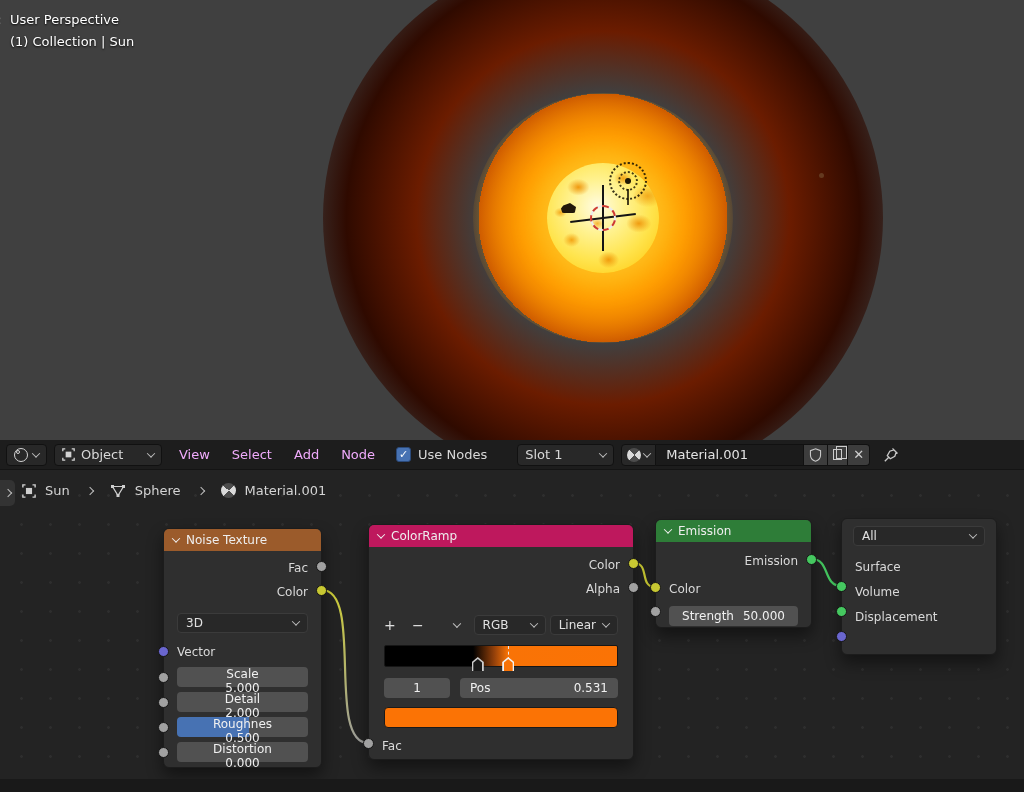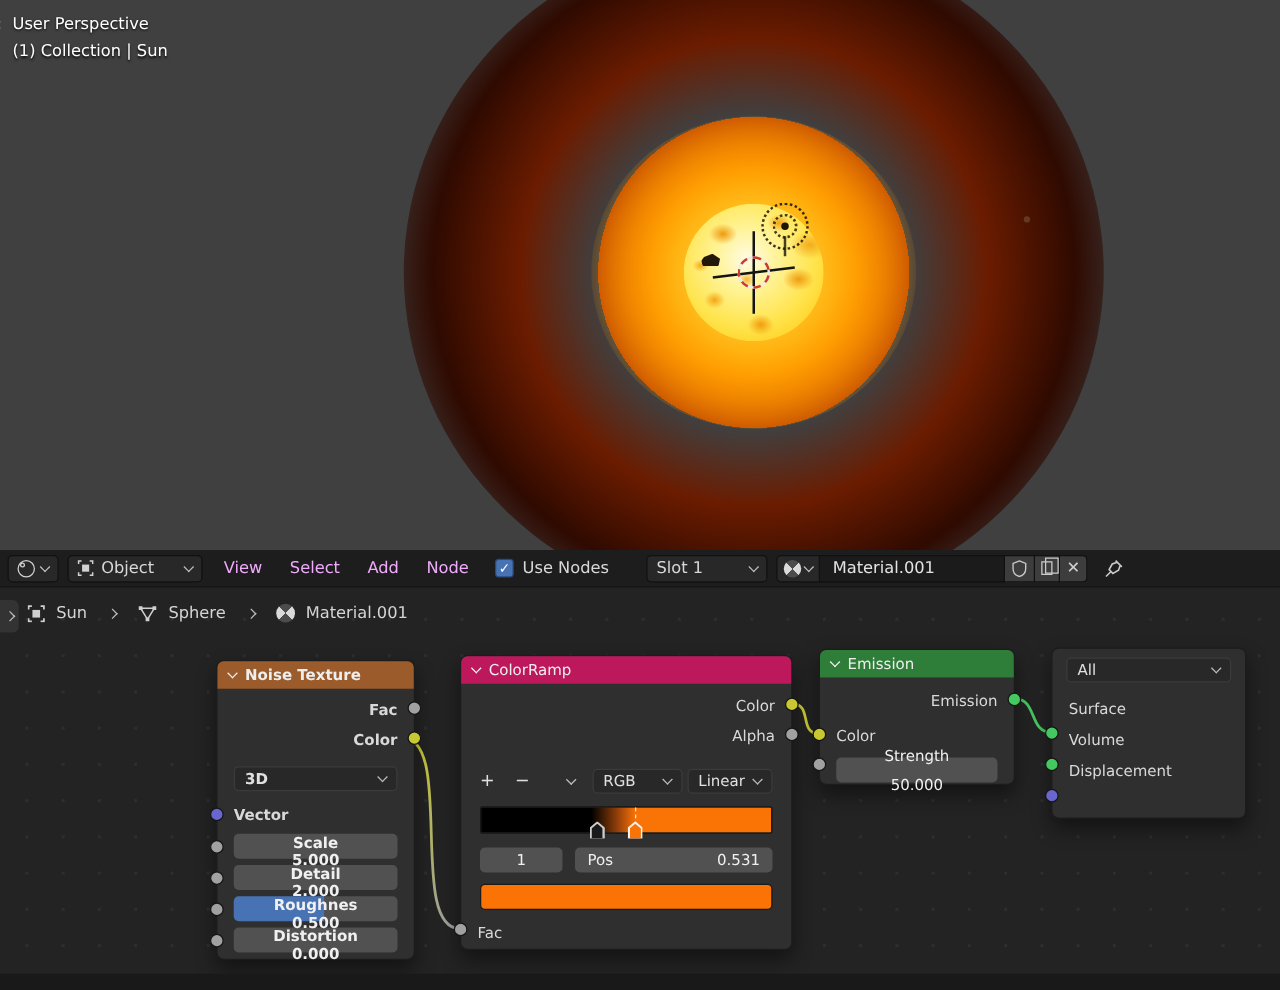--- a/index.html
+++ b/index.html
@@ -128,21 +128,21 @@
 
   .enum { background:#282828; border:1px solid #3b3b3b; border-radius:4px;
       height:20px; display:flex; align-items:center; justify-content:space-between;
       padding:0 8px; color:#e0e0e0; }
   .numfield { background:#515151; border-radius:4px; height:20px; display:flex;
       align-items:center; color:#f0f0f0; }
   .numfield.spread { justify-content:space-between; padding:0 14px; }
   .numfield.centered { justify-content:center; gap:9px; }
 
   
-  .n-noise { left:173px; top:58px; width:159px; height:240px;font-weight:bold; }
+  .n-noise { left:163px; top:58px; width:159px; height:240px; }
   .n-noise .r-fac { margin-top:7px; } .n-noise .r-color { margin-top:4px; }
   .n-noise .enum { margin:11px 13px 0 13px; }
   .n-noise .r-vector { margin-top:9px; }
   .n-noise .numfield { margin:5px 13px 0 13px;flex-direction:column; }
   .numfield.rough { background:linear-gradient(to right, #4772b3 0 55%, #515151 55%); }
 
   
   .n-ramp { left:368px; top:54px; width:266px; height:236px; }
   .n-ramp .r-color { margin-top:8px; } .n-ramp .r-alpha { margin-top:4px; }
   .ramp-tools { display:flex; align-items:center; margin:16px 15px 0 15px;
@@ -165,21 +165,21 @@
   .ramp-fields { display:flex; margin:11px 15px 0 15px; gap:10px; }
   .idx-field { width:66px; justify-content:center; }
   .pos-field { flex:1; justify-content:space-between; padding:0 10px; }
   .swatch { margin:9px 15px 0 15px; height:21px; border-radius:4px;
       border:1px solid #1a1a1a; }
   .n-ramp .r-fac-in { margin-top:8px; }
 
   
   .n-emis { left:655px; top:49px; width:157px; height:109px; }
   .n-emis .r-out { margin-top:9px; } .n-emis .r-colin { margin-top:8px; }
-  .n-emis .numfield { margin:7px 13px 0 13px;flex-direction:column; }
+  .n-emis .numfield { margin:7px 13px 0 13px; }
 
   
   .n-out { left:841px; top:48px; width:156px; height:137px; }
   .n-out .enum { margin:7px 11px 0 11px; }
   .n-out .row { margin-top:5px; }
   .n-out .r-surface { margin-top:11px; }
 
   svg.micon { display:block; }
 </style>
 </head>

